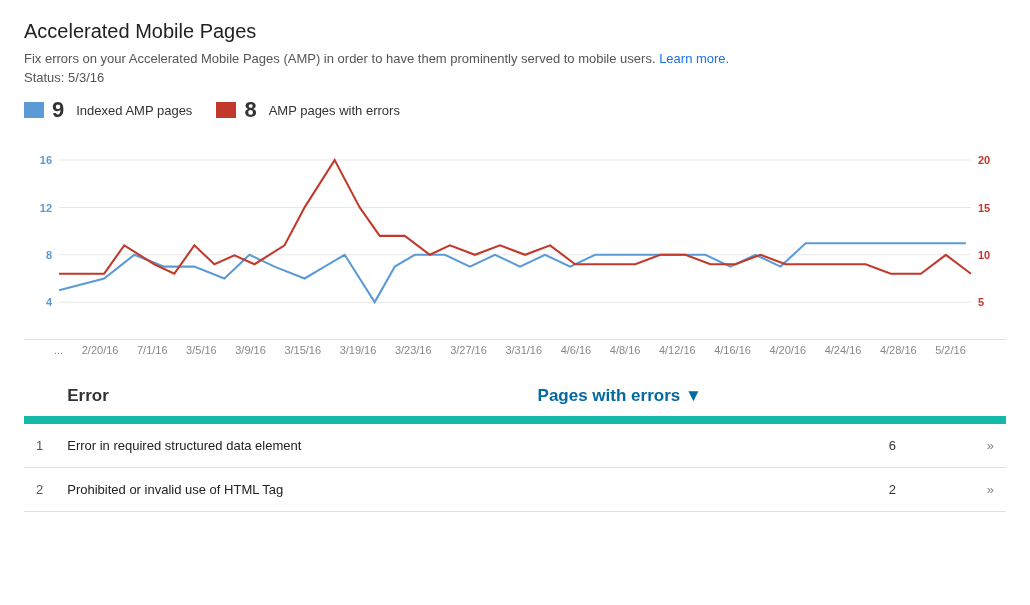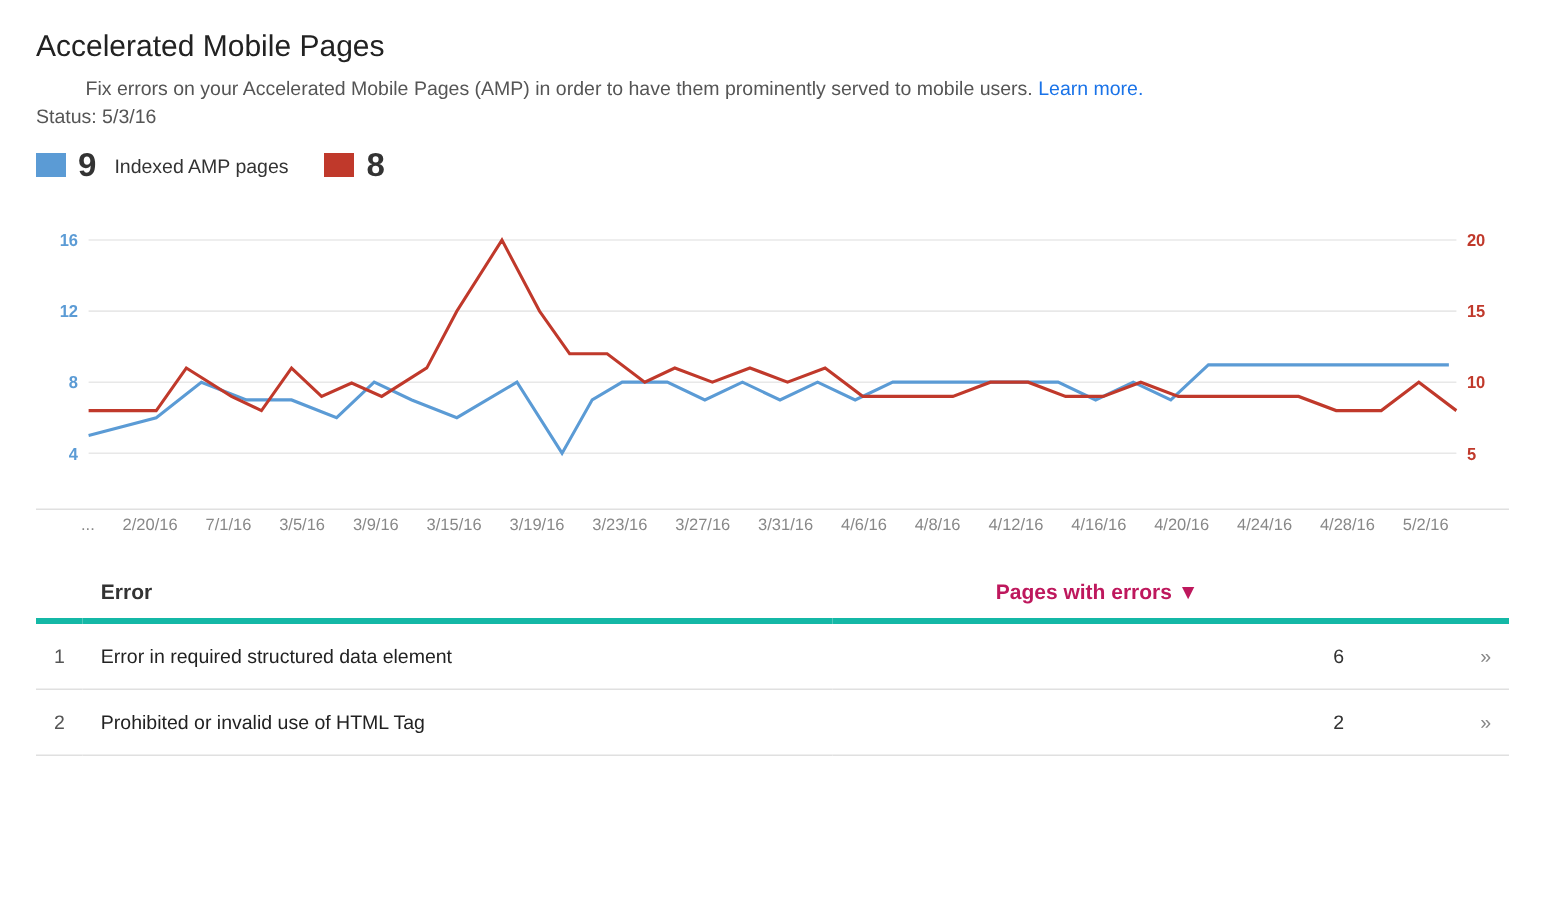--- a/index.html
+++ b/index.html
@@ -14,21 +14,20 @@
     h1 {
       font-size: 20px;
       font-weight: normal;
       margin-bottom: 8px;
       color: #222;
     }
     .description {
       color: #555;
       margin-bottom: 4px;
       font-size: 13px;
-      margin-left: 33px;
     }
     .learn-more {
       color: #1a73e8;
       text-decoration: none;
     }
     .status {
       color: #555;
       font-size: 13px;
       margin-bottom: 12px;
     }
@@ -82,31 +81,31 @@
       text-align: center;
     }
     .table-section {
       width: 100%;
       border-collapse: collapse;
       margin-top: 4px;
     }
     .table-section th {
       text-align: left;
       padding: 10px 12px;
-      border-bottom: 4px solid #14b8a6;
+      border-bottom: 8px solid #14b8a6;
       font-weight: bold;
-      font-size: 14px;
+      font-size: 17px;
       color: #333;
     }
     .table-section th.error-col {
       color: #333;
     }
     .table-section th.pages-col {
-      color: #be185d;
-      text-align: center;
+      color: #0369a1;
+      text-align: left;
       padding-right: 60px;
     }
     .table-section td {
       padding: 14px 12px;
       border-bottom: 1px solid #e0e0e0;
       font-size: 13px;
       color: #333;
     }
     .table-section td.num-col {
       color: #555;
@@ -167,20 +166,21 @@
 
 <div class="legend">
   <div class="legend-item">
     <span class="legend-box" style="background:#5b9bd5;"></span>
     <span class="legend-count">9</span>
     <span class="legend-label">Indexed AMP pages</span>
   </div>
   <div class="legend-item">
     <span class="legend-box" style="background:#c0392b;"></span>
     <span class="legend-count">8</span>
+    <span class="legend-label">AMP pages with errors</span>
   </div>
 </div>
 
 <div class="chart-container">
   <svg class="chart-svg" viewBox="0 0 980 190" preserveAspectRatio="none">
 
     <line class="grid-line" x1="35" y1="20" x2="945" y2="20"></line>
     <line class="grid-line" x1="35" y1="65" x2="945" y2="65"></line>
     <line class="grid-line" x1="35" y1="110" x2="945" y2="110"></line>
     <line class="grid-line" x1="35" y1="155" x2="945" y2="155"></line>

